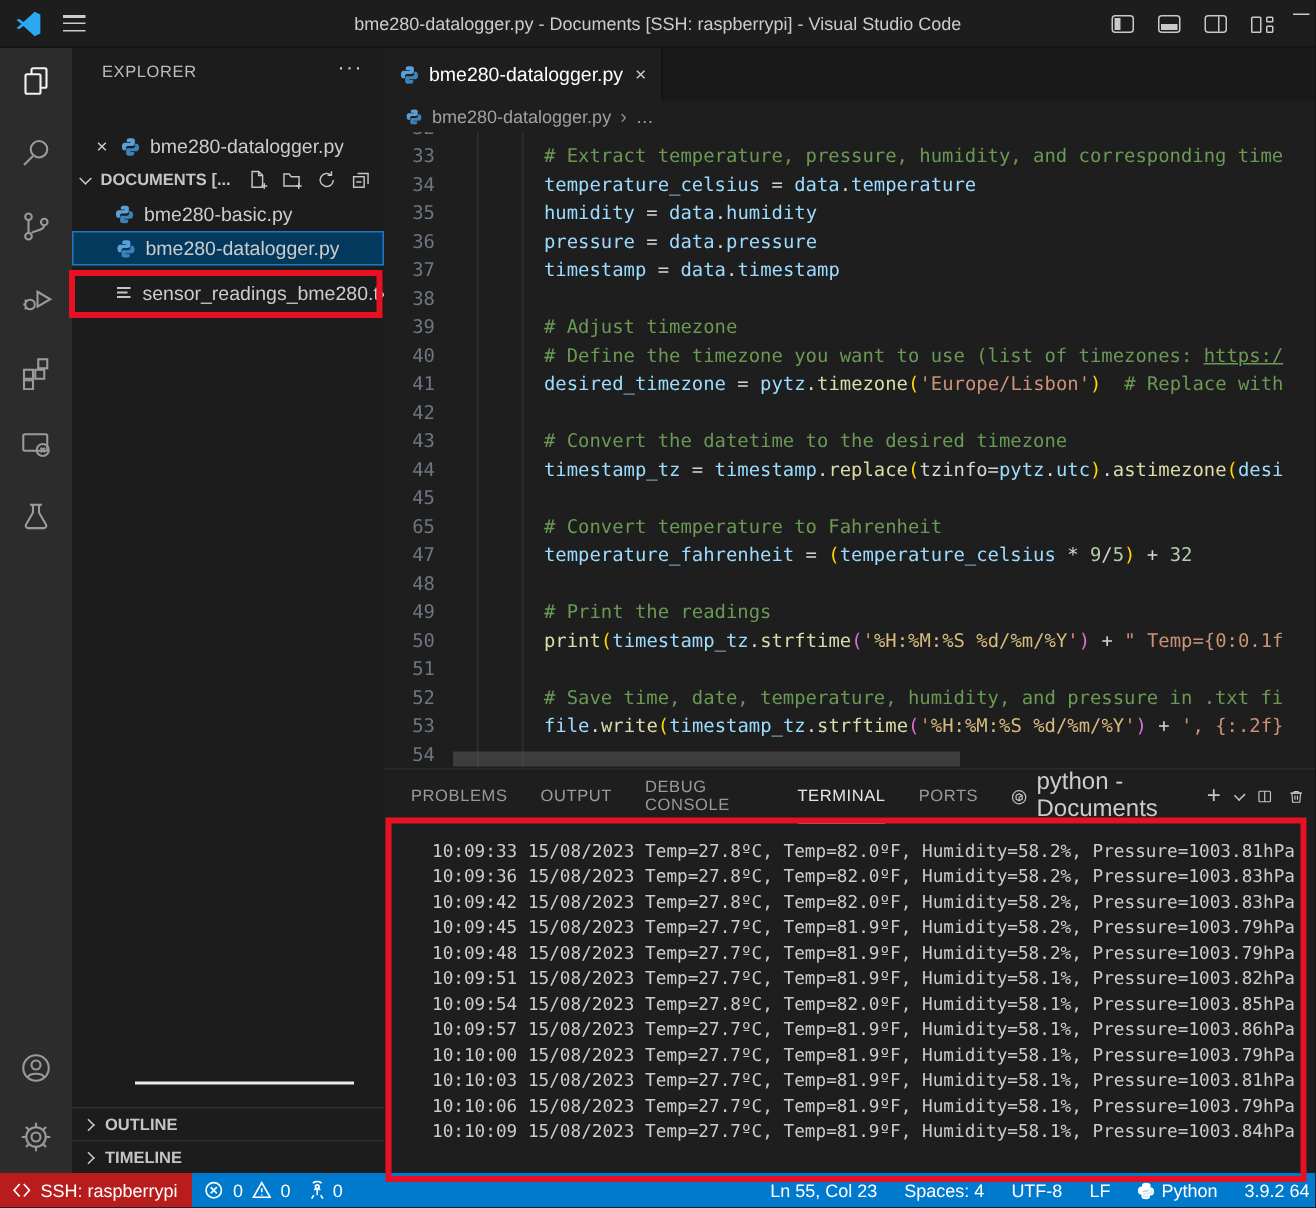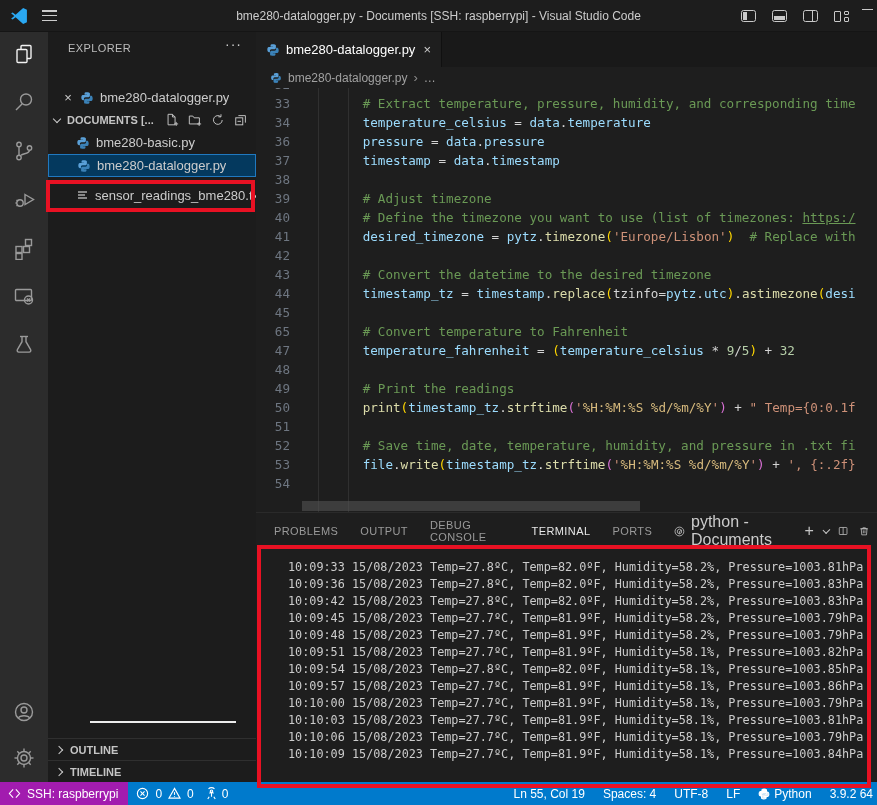--- a/index.html
+++ b/index.html
@@ -85,21 +85,21 @@
   .panel-right{ margin-left:auto; display:flex; align-items:center; gap:10px; padding-right:8px; }
   .panel-right .env{ display:flex; align-items:center; gap:6px; font-size:16px; color:#cccccc; cursor:pointer; }
   .panel-right svg{ stroke:#c5c5c5; fill:none; stroke-width:1.2; cursor:pointer; }
   .plus{ font-size:16px; color:#c5c5c5; cursor:pointer; line-height:1; }
   .terminal{ position:absolute; left:0; top:36px; width:621px; height:234px; padding:10px 16px 0 32px; overflow:hidden; }
   .term-line{ font-family:"DejaVu Sans Mono", monospace; font-size:11.8px; line-height:17px; color:#cccccc; white-space:pre; }
 
   
   .statusbar{ position:absolute; left:0; top:782px; width:877px; height:23px; background:#007acc; display:flex; align-items:center;
               font-size:12px; color:#ffffff; }
-  .sb-remote{ height:23px; background:#a21caf; display:flex; align-items:center; gap:6px; padding:0 10px 0 8px; cursor:pointer; }
+  .sb-remote{ height:23px; background:#b91c1c; display:flex; align-items:center; gap:6px; padding:0 10px 0 8px; cursor:pointer; }
   .sb-item{ display:flex; align-items:center; gap:4px; padding:0 5px; cursor:pointer; white-space:nowrap; }
   .sb-left{ display:flex; align-items:center; margin-left:8px; gap:6px; }
   .sb-right{ margin-left:auto; display:flex; align-items:center; gap:8px; padding-right:4px; }
   .statusbar svg{ stroke:#ffffff; fill:none; stroke-width:1.2; }
 
   
   .annot{ position:absolute; border:4px solid #e81123; pointer-events:none; z-index:50; }
   .annot-file{ left:46px; top:180px; width:209px; height:32px; }
   .annot-term{ left:257px; top:545px; width:614px; height:243px; }
 </style>
@@ -317,20 +317,24 @@
           <span class="ln">32</span>
           <span class="code"></span>
         </div>
         <div class="code-line">
           <span class="ln">33</span>
           <span class="code"><span class="tok-com">        # Extract temperature, pressure, humidity, and corresponding time</span></span>
         </div>
         <div class="code-line">
           <span class="ln">34</span>
           <span class="code"><span class="tok-var">        temperature_celsius</span><span class="tok-txt"> = </span><span class="tok-var">data</span><span class="tok-txt">.</span><span class="tok-var">temperature</span></span>
+        </div>
+        <div class="code-line">
+          <span class="ln">35</span>
+          <span class="code"><span class="tok-var">        humidity</span><span class="tok-txt"> = </span><span class="tok-var">data</span><span class="tok-txt">.</span><span class="tok-var">humidity</span></span>
         </div>
         <div class="code-line">
           <span class="ln">36</span>
           <span class="code"><span class="tok-var">        pressure</span><span class="tok-txt"> = </span><span class="tok-var">data</span><span class="tok-txt">.</span><span class="tok-var">pressure</span></span>
         </div>
         <div class="code-line">
           <span class="ln">37</span>
           <span class="code"><span class="tok-var">        timestamp</span><span class="tok-txt"> = </span><span class="tok-var">data</span><span class="tok-txt">.</span><span class="tok-var">timestamp</span></span>
         </div>
         <div class="code-line">
@@ -478,21 +482,21 @@
     <div class="sb-item" style="margin-left:6px">
       <svg width="13" height="13" viewBox="0 0 14 14">
           <circle cx="7" cy="4.5" r="1.3"></circle>
           <path d="M7 6v4.5"></path>
           <path d="M4.5 10.5 3 13M9.5 10.5 11 13"></path>
           <path d="M3.8 2a4.5 4.5 0 0 1 6.4 0M4.8 6.8a3 3 0 0 1 4.4 0"></path>
         </svg>
       <span>0</span>
     </div>
     <div class="sb-right">
-      <span class="sb-item">Ln 55, Col 19</span>
+      <span class="sb-item">Ln 55, Col 23</span>
       <span class="sb-item">Spaces: 4</span>
       <span class="sb-item">UTF-8</span>
       <span class="sb-item">LF</span>
       <span class="sb-item">
         <svg width="12" height="12" viewBox="0 0 14 14">
           <path d="M7 1.2c-2.6 0-2.45 1.15-2.45 1.15v1.3h2.5v.45H3.2S1.3 3.9 1.3 6.6c0 2.7 1.65 2.6 1.65 2.6h.98V7.9s-.05-1.65 1.63-1.65h2.77s1.58.03 1.58-1.53V2.5S10.15 1.2 7 1.2z" fill="#ffffff"></path>
           <path d="M7 12.8c2.6 0 2.45-1.15 2.45-1.15v-1.3h-2.5v-.45h3.85s1.9.2 1.9-2.5c0-2.7-1.65-2.6-1.65-2.6h-.98v1.3s.05 1.65-1.63 1.65H5.67s-1.58-.03-1.58 1.53v2.22S3.85 12.8 7 12.8z" fill="#dfe9f2"></path>
         </svg>
         <span>Python</span>
       </span>

